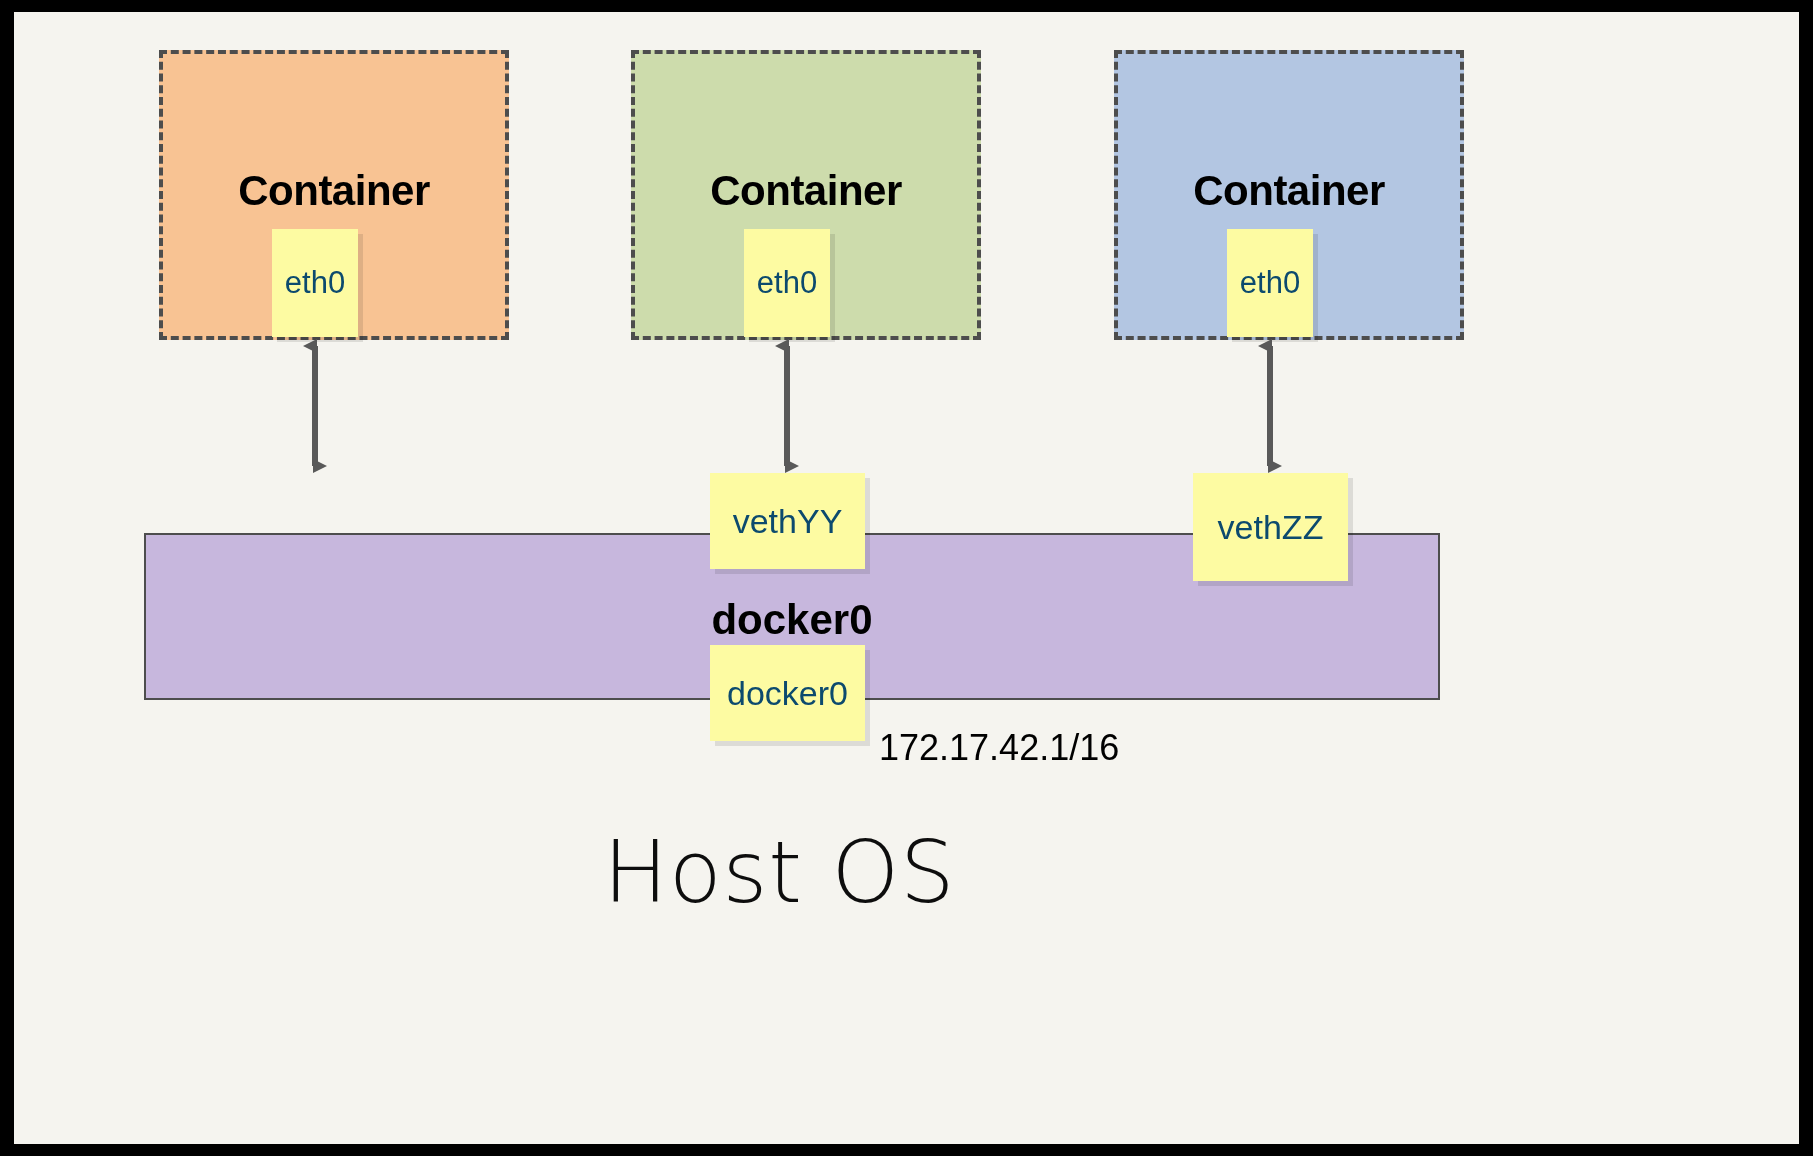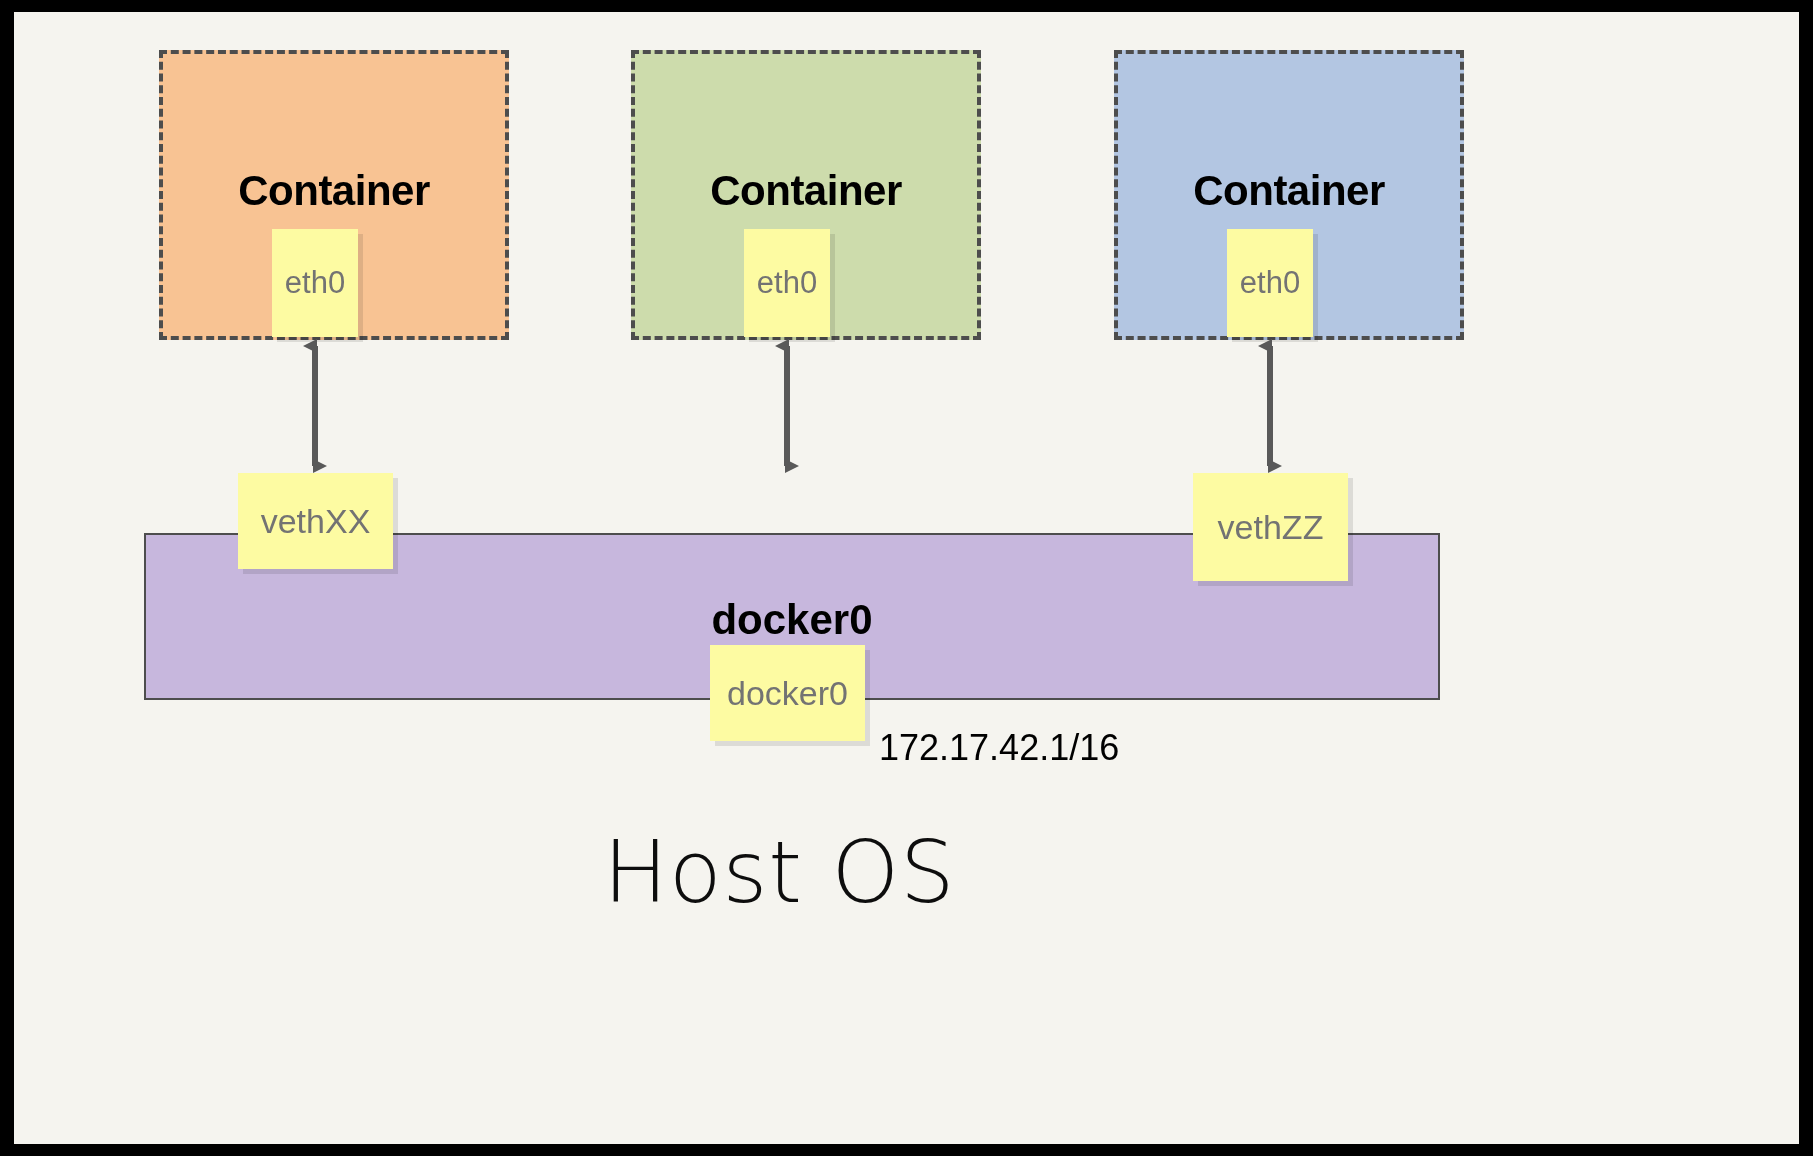--- a/index.html
+++ b/index.html
@@ -52,21 +52,21 @@
   }
 
   
   .note {
     position: absolute;
     background: #fdfba2;
     box-sizing: border-box;
     display: flex;
     align-items: center;
     justify-content: center;
-    color: #737373;
+    color: #0c4a6e;
     font-family: "Liberation Sans", sans-serif;
     box-shadow: 5px 5px 0 rgba(0,0,0,0.10);
   }
   .note.eth0 {
     font-size: 31px;
   }
   .note.veth {
     font-size: 34px;
   }
   .note.docker0small {
@@ -173,21 +173,21 @@
           <path d="M7,0 L14,14 L0,14 Z" fill="#595959"></path>
         </marker>
       </defs>
       <line x1="17" y1="130" x2="17" y2="10" stroke="#595959" stroke-width="6" marker-end="url(#arrUp3)"></line>
       <line x1="17" y1="10" x2="17" y2="130" stroke="#595959" stroke-width="6" marker-end="url(#arrDn3)"></line>
     </svg>
 
     <div id="docker0-bar" style="left:130px; top:521px; width:1296px; height:167px;"></div>
     <div id="docker0-bar-label" style="left:130px; top:584px; width:1296px;">docker0</div>
 
-    <div class="note veth" style="left:224px; top:461px; width:155px; height:96px;">vethXX</div>
+    <div class="note veth" style="left:696px; top:461px; width:155px; height:96px;">vethYY</div>
     <div class="note veth" style="left:1179px; top:461px; width:155px; height:108px;">vethZZ</div>
 
     <div class="note docker0small" style="left:696px; top:633px; width:155px; height:96px;">docker0</div>
 
     <div id="ip-label" style="left:865px; top:715px;">172.17.42.1/16</div>
 
     <div id="host-os" style="left:0; top:810px; width:1531px;">Host OS</div>
 
   </div>
 </div>

